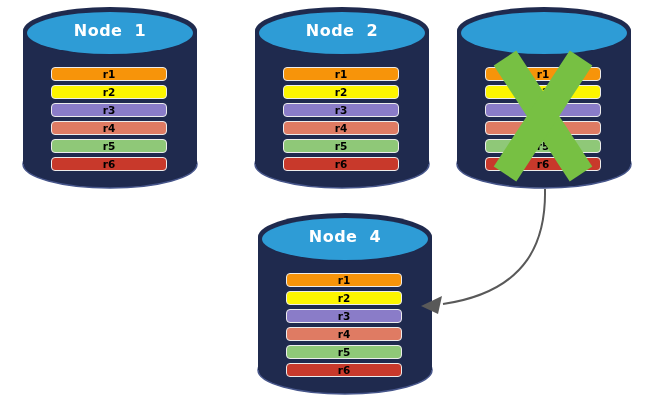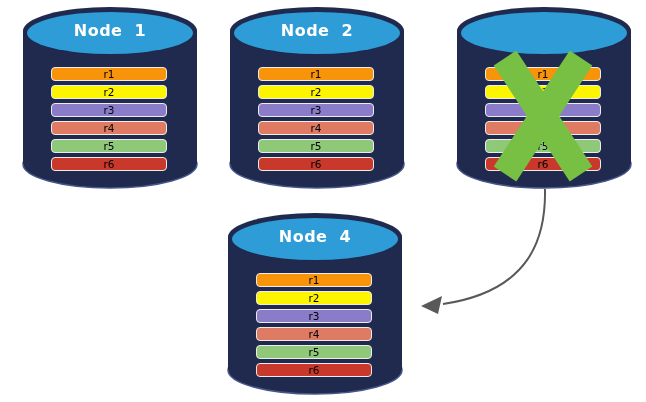--- a/index.html
+++ b/index.html
@@ -12,21 +12,21 @@
   .cyl-svg{position:absolute;left:0;top:0;}
   .node-title{
     position:absolute;left:0;top:15px;width:178px;text-align:center;
     font-size:16px;font-weight:bold;color:#ffffff;white-space:pre;
     letter-spacing:0.5px;
   }
   .row{
     position:absolute;left:30px;width:116px;height:14px;box-sizing:border-box;
     border:1px solid #ececec;border-radius:4px;
     display:flex;align-items:center;justify-content:center;
-    font-size:10.5px;font-weight:normal;color:#000000;line-height:1;
+    font-size:10.5px;font-weight:bold;color:#000000;line-height:1;
   }
   .row-1{top:61px}.row-2{top:79px}.row-3{top:97px}.row-4{top:115px}.row-5{top:133px}.row-6{top:151px}
   .x-mark{position:absolute;left:38px;top:43px;z-index:5;}
   .arrow-svg{position:absolute;left:415px;top:182px;z-index:4;}
 </style>
 </head>
 <body>
 
 <div class="canvas">
 
@@ -39,21 +39,21 @@
     </svg>
     <div class="node-title">Node  1</div>
     <div class="row row-1" style="background-color: rgb(247, 148, 10);">r1</div>
     <div class="row row-2" style="background-color: rgb(253, 245, 0);">r2</div>
     <div class="row row-3" style="background-color: rgb(138, 124, 200);">r3</div>
     <div class="row row-4" style="background-color: rgb(223, 123, 99);">r4</div>
     <div class="row row-5" style="background-color: rgb(143, 200, 120);">r5</div>
     <div class="row row-6" style="background-color: rgb(200, 57, 43);">r6</div>
   </div>
 
-  <div class="node" style="left:228px;top:6px;">
+  <div class="node" style="left:253px;top:6px;">
     <svg class="cyl-svg" width="178" height="184" viewBox="0 0 178 184">
       <ellipse cx="89" cy="158" rx="87" ry="24" stroke-width="1.5" fill="#1F2A4E" stroke="#46558A"></ellipse>
       <rect x="2" y="25" width="174" height="133" fill="#1F2A4E"></rect>
       <ellipse cx="89" cy="25" rx="87" ry="24" fill="#1F2A4E"></ellipse>
       <ellipse cx="89" cy="27" rx="83" ry="21" fill="#2E9CD6"></ellipse>
     </svg>
     <div class="node-title">Node  2</div>
     <div class="row row-1" style="background-color: rgb(247, 148, 10);">r1</div>
     <div class="row row-2" style="background-color: rgb(253, 245, 0);">r2</div>
     <div class="row row-3" style="background-color: rgb(138, 124, 200);">r3</div>
@@ -74,21 +74,21 @@
     <div class="row row-3" style="background-color: rgb(138, 124, 200);">r3</div>
     <div class="row row-4" style="background-color: rgb(223, 123, 99);">r4</div>
     <div class="row row-5" style="background-color: rgb(143, 200, 120);">r5</div>
     <div class="row row-6" style="background-color: rgb(200, 57, 43);">r6</div>
     <svg class="x-mark" width="100" height="134" viewBox="0 0 100 134">
       <line x1="12" y1="9" x2="88" y2="125" stroke-width="27" stroke="#77C043"></line>
       <line x1="88" y1="9" x2="12" y2="125" stroke-width="27" stroke="#77C043"></line>
     </svg>
   </div>
 
-  <div class="node" style="left:226px;top:212px;">
+  <div class="node" style="left:256px;top:212px;">
     <svg class="cyl-svg" width="178" height="184" viewBox="0 0 178 184">
       <ellipse cx="89" cy="158" rx="87" ry="24" stroke-width="1.5" fill="#1F2A4E" stroke="#46558A"></ellipse>
       <rect x="2" y="25" width="174" height="133" fill="#1F2A4E"></rect>
       <ellipse cx="89" cy="25" rx="87" ry="24" fill="#1F2A4E"></ellipse>
       <ellipse cx="89" cy="27" rx="83" ry="21" fill="#2E9CD6"></ellipse>
     </svg>
     <div class="node-title">Node  4</div>
     <div class="row row-1" style="background-color: rgb(247, 148, 10);">r1</div>
     <div class="row row-2" style="background-color: rgb(253, 245, 0);">r2</div>
     <div class="row row-3" style="background-color: rgb(138, 124, 200);">r3</div>

